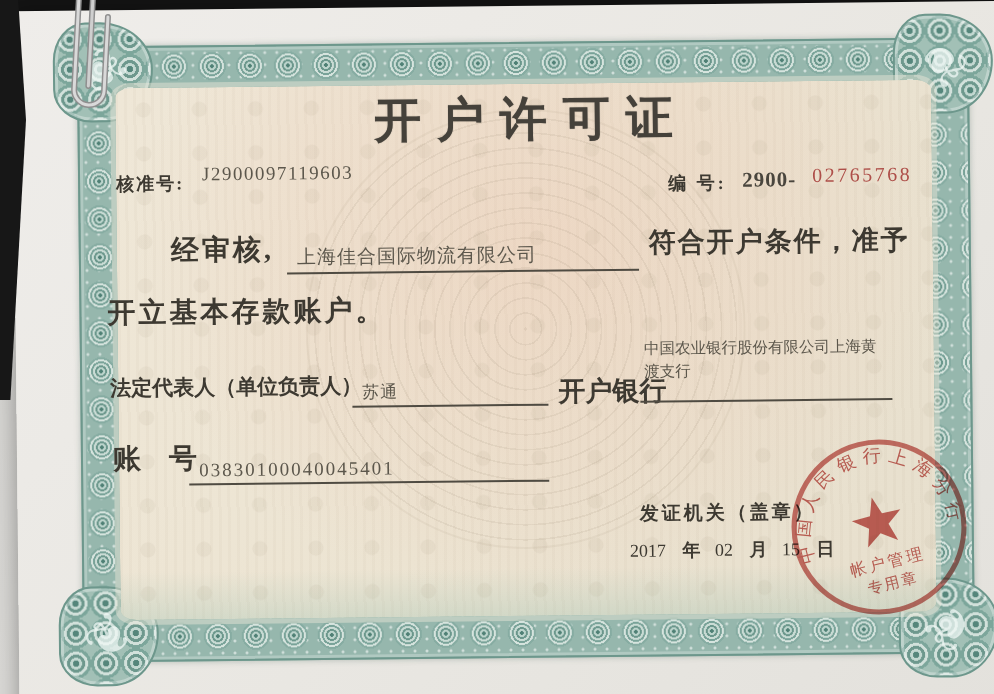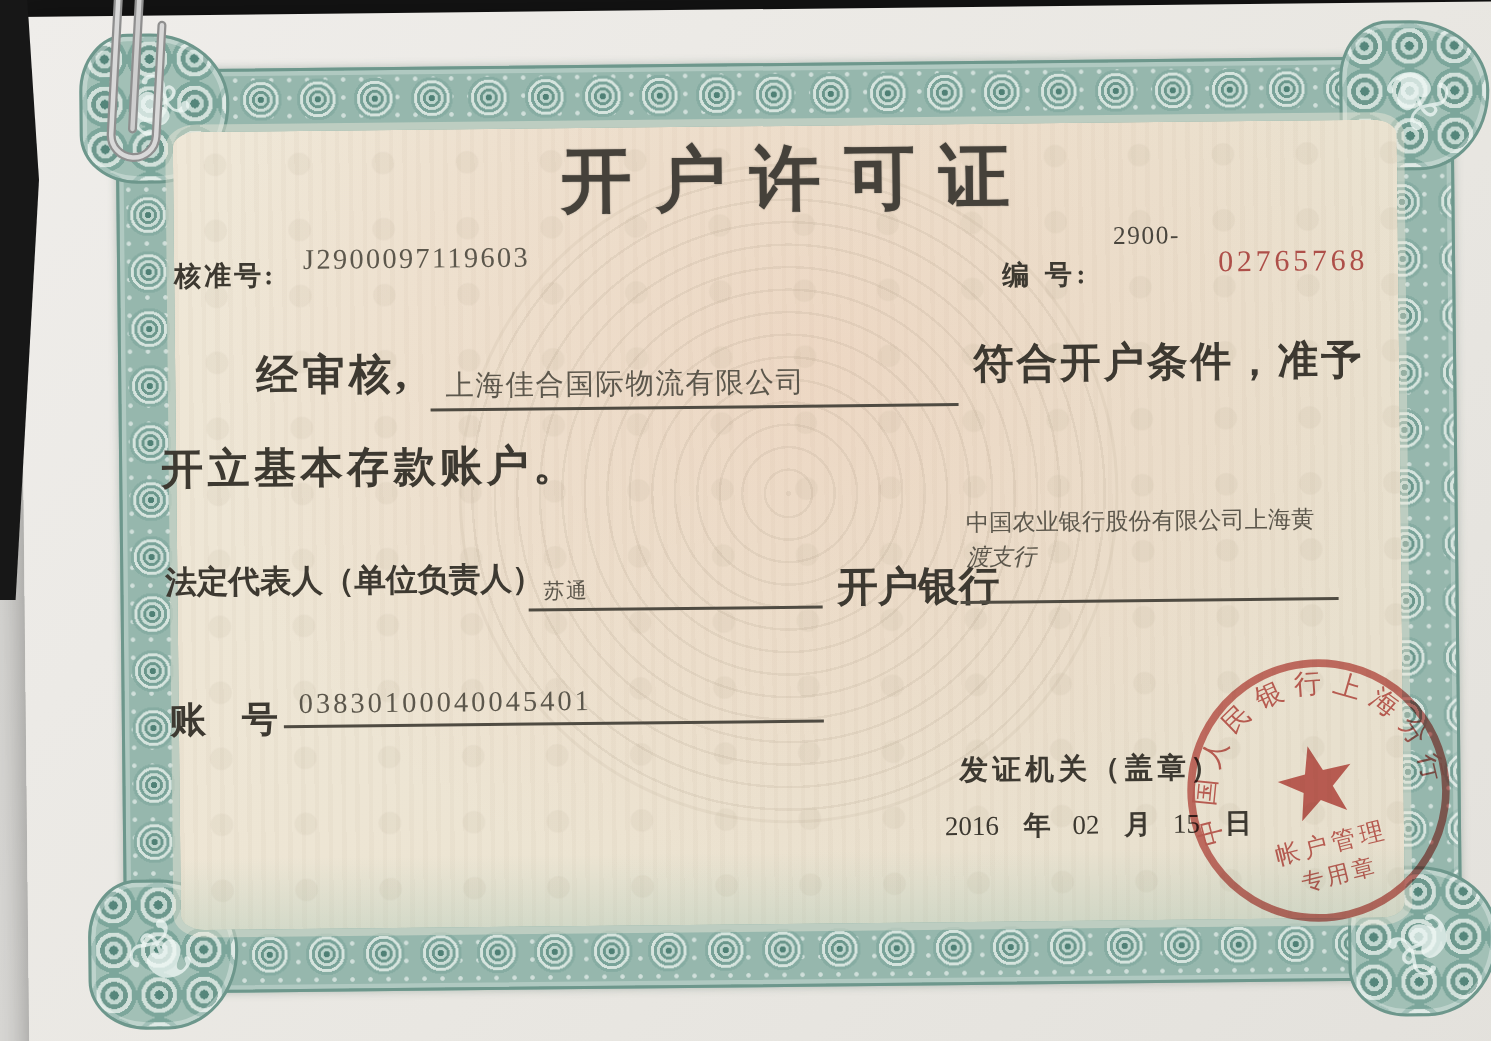--- a/index.html
+++ b/index.html
@@ -108,50 +108,50 @@
       </div>
 
       <div class="content">
 
         <div class="abs title">开户许可证</div>
 
         <span class="abs label" style="left:36px;top:124px;font-size:18px;letter-spacing:2px;">核准号:</span>
         <span class="abs value" style="left:122px;top:116px;font-size:19px;letter-spacing:1.5px;">J2900097119603</span>
 
         <span class="abs label" style="left:588px;top:129px;font-size:18px;letter-spacing:3px;">编 号:</span>
-        <span class="abs" style="left:662px;top:106px;font-size:17px;color:#4a463e;letter-spacing:1px;">2900-</span>
+        <span class="abs" style="left:662px;top:126px;font-size:21px;color:#4a463e;letter-spacing:1px;font-weight:bold;">2900-</span>
         <span class="abs" style="left:732px;top:123px;font-size:20px;color:#ae4f49;letter-spacing:2.5px;">02765768</span>
 
         <span class="abs label" style="left:90px;top:184px;font-size:28px;letter-spacing:3px;">经审核,</span>
         <div class="u-field" style="left:206px;top:186px;width:352px;height:40px;">
           <span class="value" style="font-size:19px;letter-spacing:1px;">上海佳合国际物流有限公司</span>
         </div>
         <span class="abs label" style="left:568px;top:182px;font-size:27px;letter-spacing:2px;">符合开户条件，准予</span>
 
         <span class="abs label" style="left:26px;top:246px;font-size:28px;letter-spacing:3px;">开立基本存款账户。</span>
 
         <span class="abs label" style="left:28px;top:326px;font-size:21px;">法定代表人（单位负责人）</span>
         <div class="u-field" style="left:270px;top:322px;width:196px;height:38px;">
-          <span class="value" style="font-size:14px;letter-spacing:1px;font-family:Liberation Serif, serif;">苏通</span>
+          <span class="value" style="font-size:17px;letter-spacing:1px;font-family:Liberation Serif, serif;">苏通</span>
         </div>
 
         <span class="abs label" style="left:476px;top:330px;font-size:27px;">开户银行</span>
         <div class="u-field" style="left:558px;top:296px;width:252px;height:62px;">
           <span style="position:absolute;left:4px;top:0;font-size:15.5px;color:#5c574c;white-space:nowrap;">中国农业银行股份有限公司上海黄</span>
-          <span style="position:absolute;left:4px;top:23px;font-size:15.5px;color:#5c574c;white-space:nowrap;font-style:italic;">渡支行</span>
+          <span style="position:absolute;left:4px;top:23px;font-size:15.5px;color:#5c574c;white-space:nowrap;">渡支行</span>
         </div>
 
-        <span class="abs label" style="left:30px;top:416px;font-size:24px;">账　号</span>
+        <span class="abs label" style="left:30px;top:392px;font-size:28px;">账　号</span>
         <div class="u-field" style="left:106px;top:396px;width:360px;height:40px;">
           <span class="value" style="font-size:19px;letter-spacing:2px;">03830100040045401</span>
         </div>
 
         <span class="abs label" style="left:556px;top:458px;font-size:19px;letter-spacing:3px;">发证机关（盖章）</span>
         <div class="abs" style="left:546px;top:484px;font-size:18px;">
-          <span>2016</span>
+          <span>2017</span>
           <span style="display:inline-block;margin:12px 10px 0 12px;font-weight:700;">年</span>
           <span>02</span>
           <span style="display:inline-block;margin:12px 10px 0 12px;font-weight:700;">月</span>
           <span>15</span>
           <span style="display:inline-block;margin:12px 0 0 12px;font-weight:700;">日</span>
         </div>
 
       </div>
     </div>
   </div>

